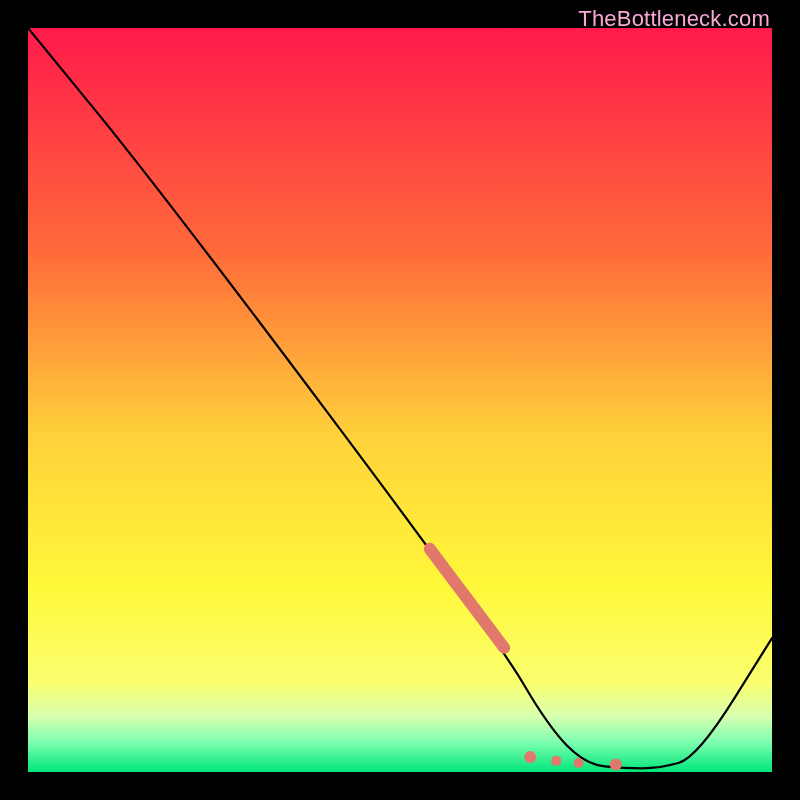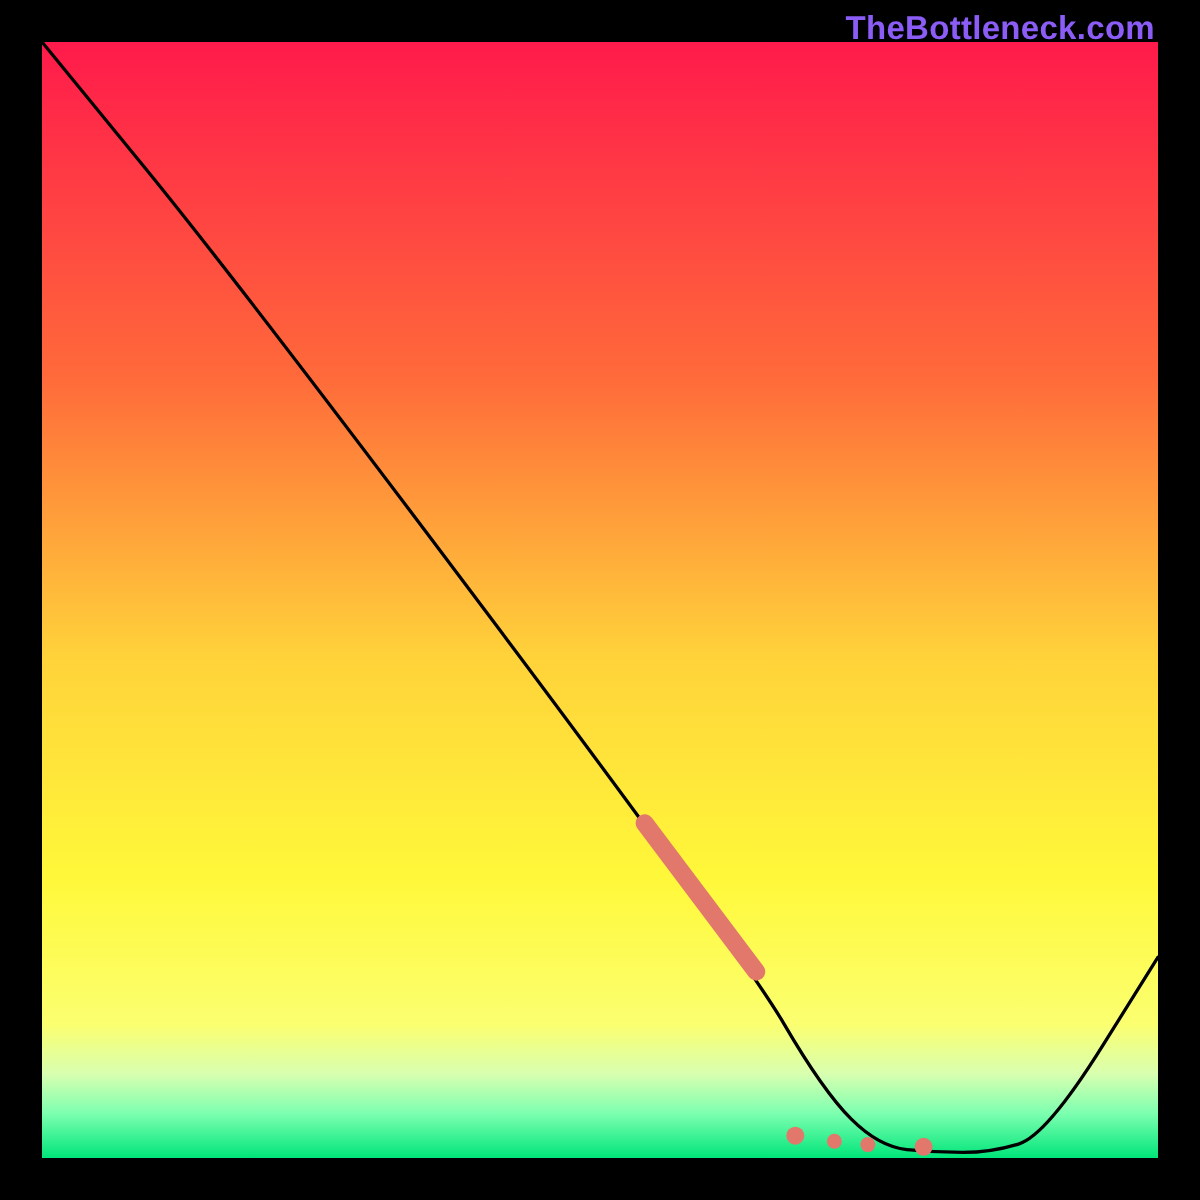--- a/index.html
+++ b/index.html
@@ -18,22 +18,22 @@
     top: 0;
     width: 744px;
     height: 744px;
   }
   .watermark {
     position: absolute;
     top: 6px;
     right: 30px;
     font-family: Arial, Helvetica, sans-serif;
     font-size: 22px;
-    font-weight: 700;
-    color: #8b5cf6;
+    font-weight: 400;
+    color: #f9a8d4;
     letter-spacing: 0.2px;
   }
 </style>
 </head>
 <body>
 
 <div class="frame">
   <svg class="plot" viewBox="0 0 744 744">
     <defs>
       <linearGradient id="bg-grad" x1="0" y1="0" x2="0" y2="1">

